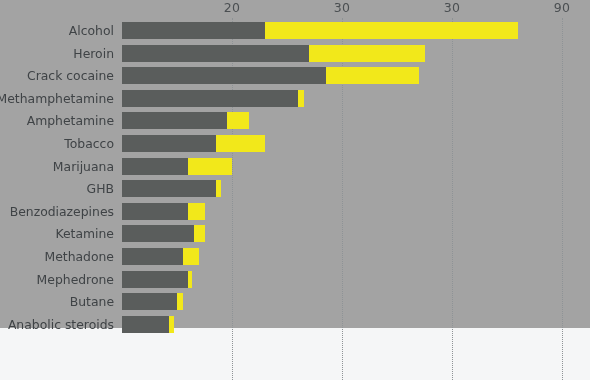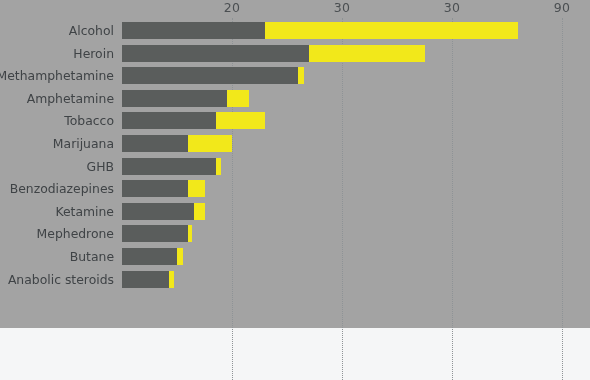--- a/index.html
+++ b/index.html
@@ -123,20 +123,27 @@
           </div>
         </div>
         <div class="row">
           <div class="row-label">Heroin</div>
           <div class="bar-wrap" style="width: 302.5px;">
             <div class="seg seg-dark" style="width: 187px; background: rgb(90, 93, 92);"></div>
             <div class="seg seg-light" style="left: 187px; width: 115.5px; background: rgb(242, 232, 26);"></div>
           </div>
         </div>
         <div class="row">
+          <div class="row-label">Crack cocaine</div>
+          <div class="bar-wrap" style="width: 297px;">
+            <div class="seg seg-dark" style="width: 203.5px; background: rgb(90, 93, 92);"></div>
+            <div class="seg seg-light" style="left: 203.5px; width: 93.5px; background: rgb(242, 232, 26);"></div>
+          </div>
+        </div>
+        <div class="row">
           <div class="row-label">Methamphetamine</div>
           <div class="bar-wrap" style="width: 181.5px;">
             <div class="seg seg-dark" style="width: 176px; background: rgb(90, 93, 92);"></div>
             <div class="seg seg-light" style="left: 176px; width: 5.5px; background: rgb(242, 232, 26);"></div>
           </div>
         </div>
         <div class="row">
           <div class="row-label">Amphetamine</div>
           <div class="bar-wrap" style="width: 126.5px;">
             <div class="seg seg-dark" style="width: 104.5px; background: rgb(90, 93, 92);"></div>
@@ -172,20 +179,27 @@
           </div>
         </div>
         <div class="row">
           <div class="row-label">Ketamine</div>
           <div class="bar-wrap" style="width: 82.5px;">
             <div class="seg seg-dark" style="width: 71.5px; background: rgb(90, 93, 92);"></div>
             <div class="seg seg-light" style="left: 71.5px; width: 11px; background: rgb(242, 232, 26);"></div>
           </div>
         </div>
         <div class="row">
+          <div class="row-label">Methadone</div>
+          <div class="bar-wrap" style="width: 77px;">
+            <div class="seg seg-dark" style="width: 60.5px; background: rgb(90, 93, 92);"></div>
+            <div class="seg seg-light" style="left: 60.5px; width: 16.5px; background: rgb(242, 232, 26);"></div>
+          </div>
+        </div>
+        <div class="row">
           <div class="row-label">Mephedrone</div>
           <div class="bar-wrap" style="width: 69.85px;">
             <div class="seg seg-dark" style="width: 66px; background: rgb(90, 93, 92);"></div>
             <div class="seg seg-light" style="left: 66px; width: 3.85px; background: rgb(242, 232, 26);"></div>
           </div>
         </div>
         <div class="row">
           <div class="row-label">Butane</div>
           <div class="bar-wrap" style="width: 60.5px;">
             <div class="seg seg-dark" style="width: 55px; background: rgb(90, 93, 92);"></div>

